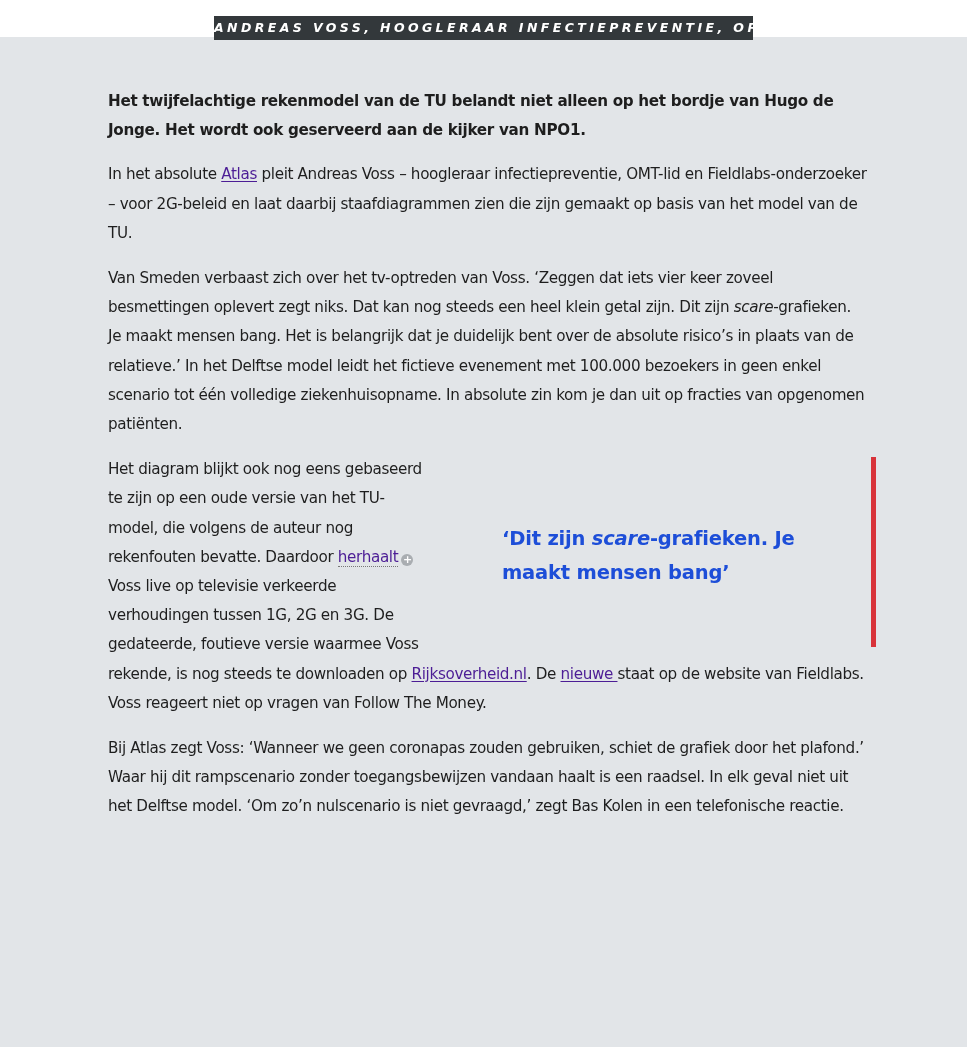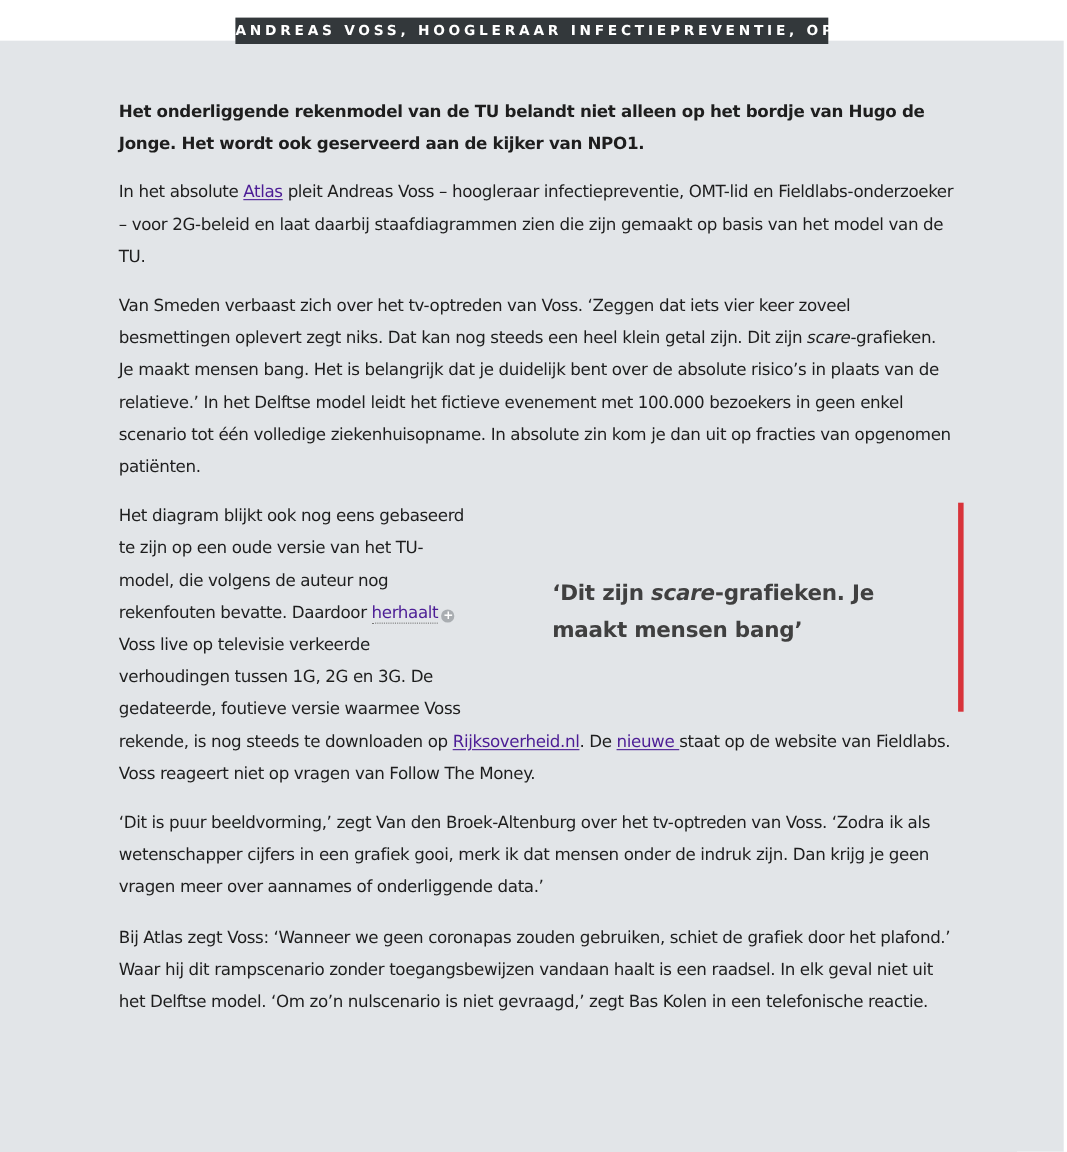--- a/index.html
+++ b/index.html
@@ -24,20 +24,21 @@
       background: #33383b;
       color: #ffffff;
       font-family: "DejaVu Sans", sans-serif;
       font-weight: bold;
       font-size: 12.5px;
       letter-spacing: 3.4px;
       line-height: 24px;
       text-align: center;
       white-space: nowrap;
       z-index: 2;
+      font-style: italic;
     }
     .page {
       position: absolute;
       left: 0;
       top: 37px;
       width: 967px;
       height: 1010px;
       background: #e2e5e8;
     }
     .article {
@@ -90,21 +91,21 @@
     }
     .pull-quote .quote-text {
       position: absolute;
       left: 16px;
       top: 65px;
       width: 340px;
       font-family: "DejaVu Sans", sans-serif;
       font-weight: bold;
       font-size: 19.5px;
       line-height: 34px;
-      color: #404040;
+      color: #1d4ed8;
       letter-spacing: -0.2px;
     }
     .pull-quote .quote-bar {
       position: absolute;
       right: 0;
       top: 0;
       width: 5px;
       height: 190px;
       background: #d8333a;
     }
@@ -113,32 +114,31 @@
 </head>
 <body>
 
 <div class="caption-bar">
   <span>ANDREAS VOSS, HOOGLERAAR INFECTIEPREVENTIE, OP TV</span>
 </div>
 
 <div class="page">
   <div class="article clearfix">
 
-    <p class="lead">Het onderliggende rekenmodel van de TU belandt niet alleen op het bordje van Hugo de Jonge. Het wordt ook geserveerd aan de kijker van NPO1.</p>
+    <p class="lead">Het twijfelachtige rekenmodel van de TU belandt niet alleen op het bordje van Hugo de Jonge. Het wordt ook geserveerd aan de kijker van NPO1.</p>
 
     <p><span>In het absolute </span><a href="#">Atlas</a><span> pleit Andreas Voss – hoogleraar infectiepreventie, OMT-lid en Fieldlabs-onderzoeker – voor 2G-beleid en laat daarbij staafdiagrammen zien die zijn gemaakt op basis van het model van de TU.</span></p>
 
 
     <p><span>Van Smeden verbaast zich over het tv-optreden van Voss. ‘Zeggen dat iets vier keer zoveel besmettingen oplevert zegt niks. Dat kan nog steeds een heel klein getal zijn. Dit zijn </span><em>scare</em><span>-grafieken. Je maakt mensen bang. Het is belangrijk dat je duidelijk bent over de absolute risico’s in plaats van de relatieve.’ In het Delftse model leidt het fictieve evenement met 100.000 bezoekers in geen enkel scenario tot één volledige ziekenhuisopname. In absolute zin kom je dan uit op fracties van opgenomen patiënten.</span></p>
 
     <aside class="pull-quote">
       <div class="quote-text"><span>‘Dit zijn </span><em>scare</em><span>-grafieken. Je maakt mensen bang’</span></div>
       <div class="quote-bar"></div>
     </aside>
 
     <p><span>Het diagram blijkt ook nog eens gebaseerd te zijn op een oude versie van het TU-model, die volgens de auteur nog rekenfouten bevatte. Daardoor </span><a href="#" class="dotted">herhaalt</a><span class="plus-icon">+</span><span> Voss live op televisie verkeerde verhoudingen tussen 1G, 2G en 3G. De gedateerde, foutieve versie waarmee Voss rekende, is nog steeds te downloaden op </span><a href="#">Rijksoverheid.nl</a><span>. De </span><a href="#">nieuwe </a><span>staat op de website van Fieldlabs. Voss reageert niet op vragen van Follow The Money.</span></p>
 
-    <p>‘Dit is puur beeldvorming,’ zegt Van den Broek-Altenburg over het tv-optreden van Voss. ‘Zodra ik als wetenschapper cijfers in een grafiek gooi, merk ik dat mensen onder de indruk zijn. Dan krijg je geen vragen meer over aannames of onderliggende data.’</p>
 
     <p>Bij Atlas zegt Voss: ‘Wanneer we geen coronapas zouden gebruiken, schiet de grafiek door het plafond.’ Waar hij dit rampscenario zonder toegangsbewijzen vandaan haalt is een raadsel. In elk geval niet uit het Delftse model. ‘Om zo’n nulscenario is niet gevraagd,’ zegt Bas Kolen in een telefonische reactie.</p>
 
   </div>
 </div>
 
 </body></html>

